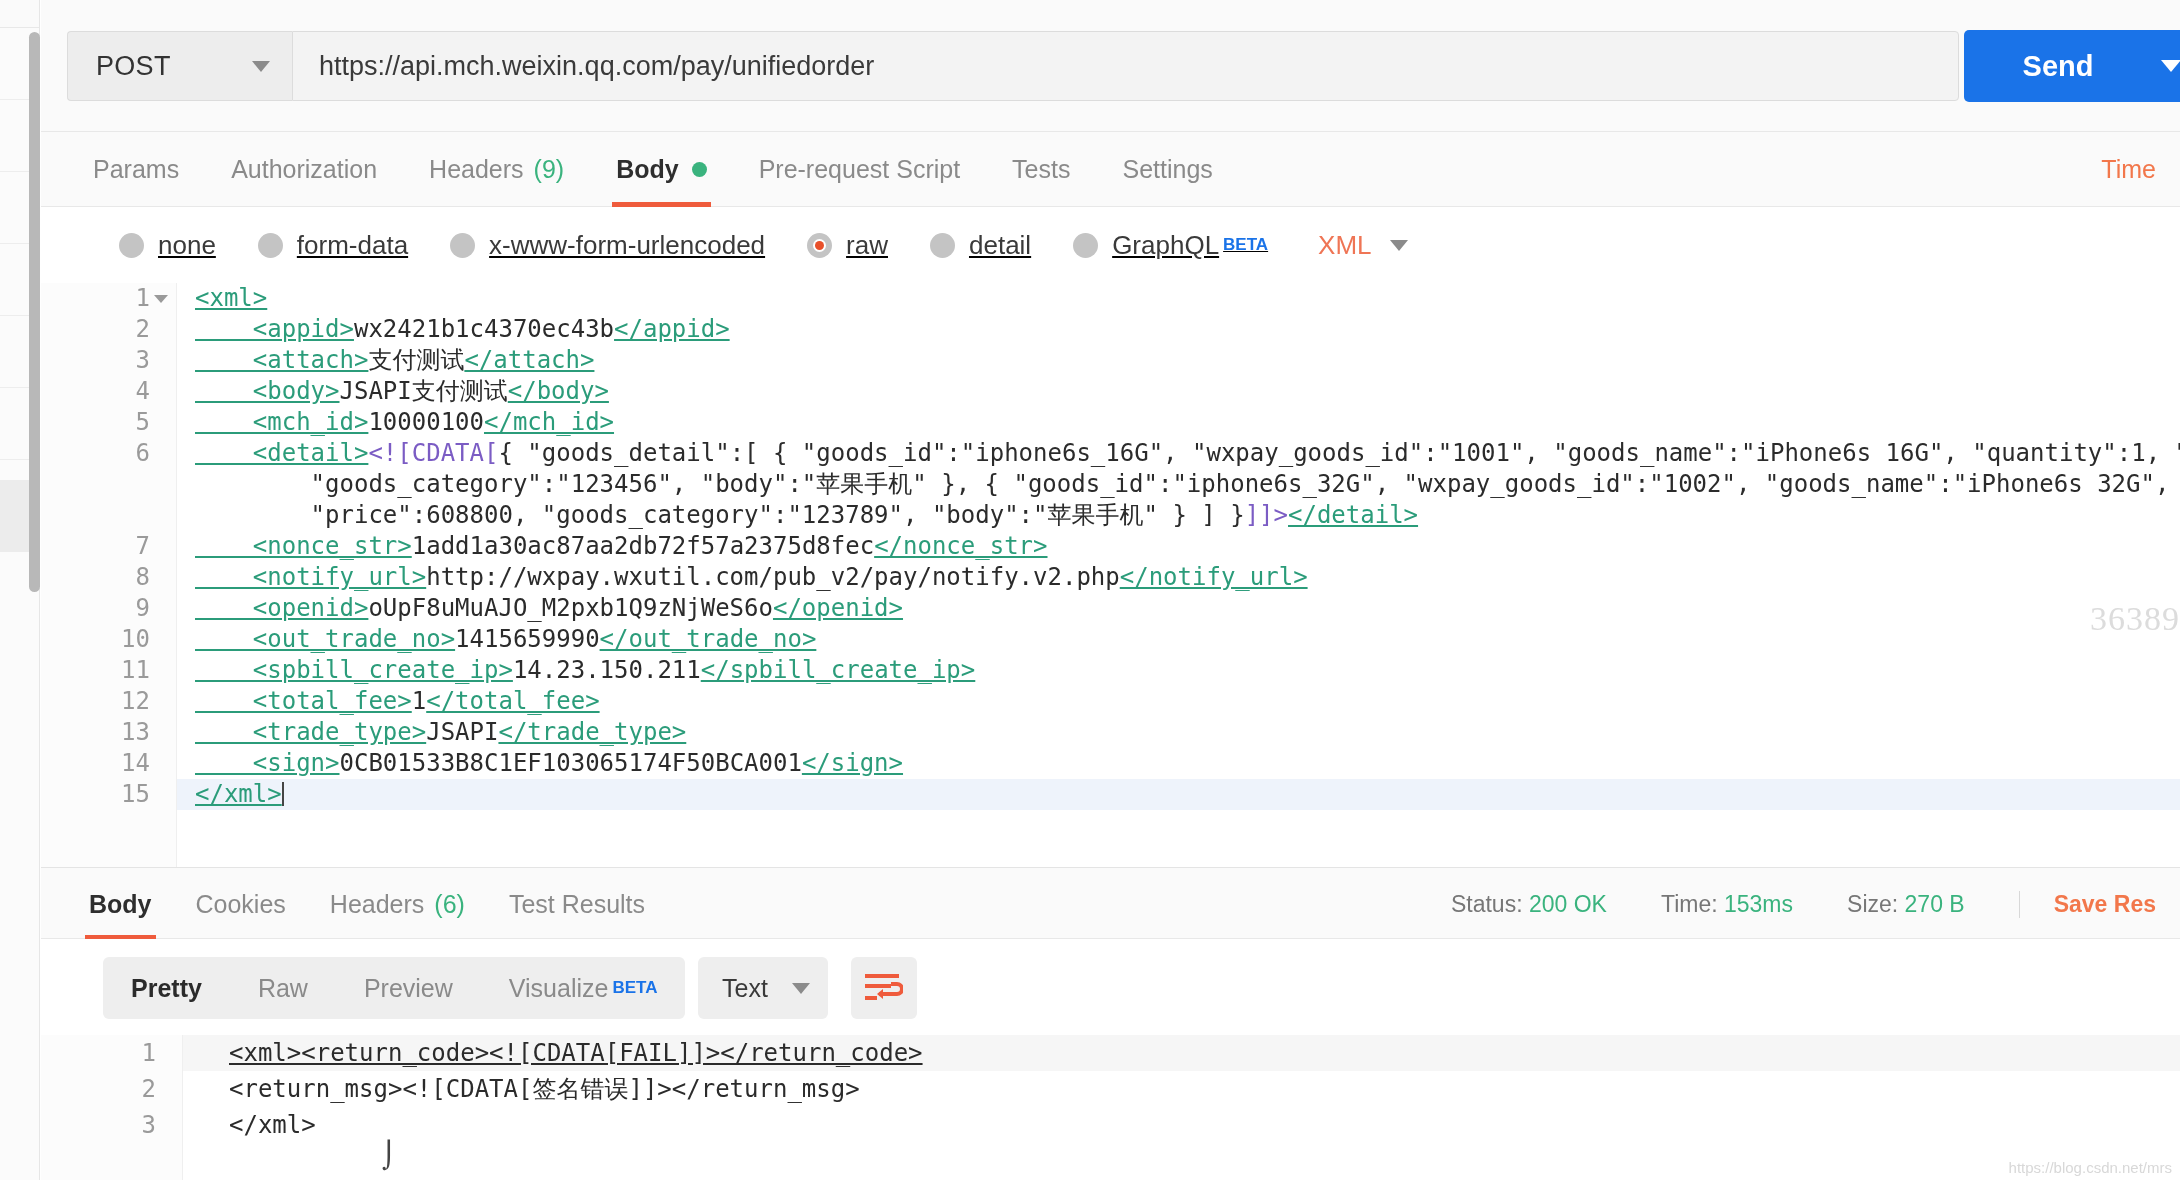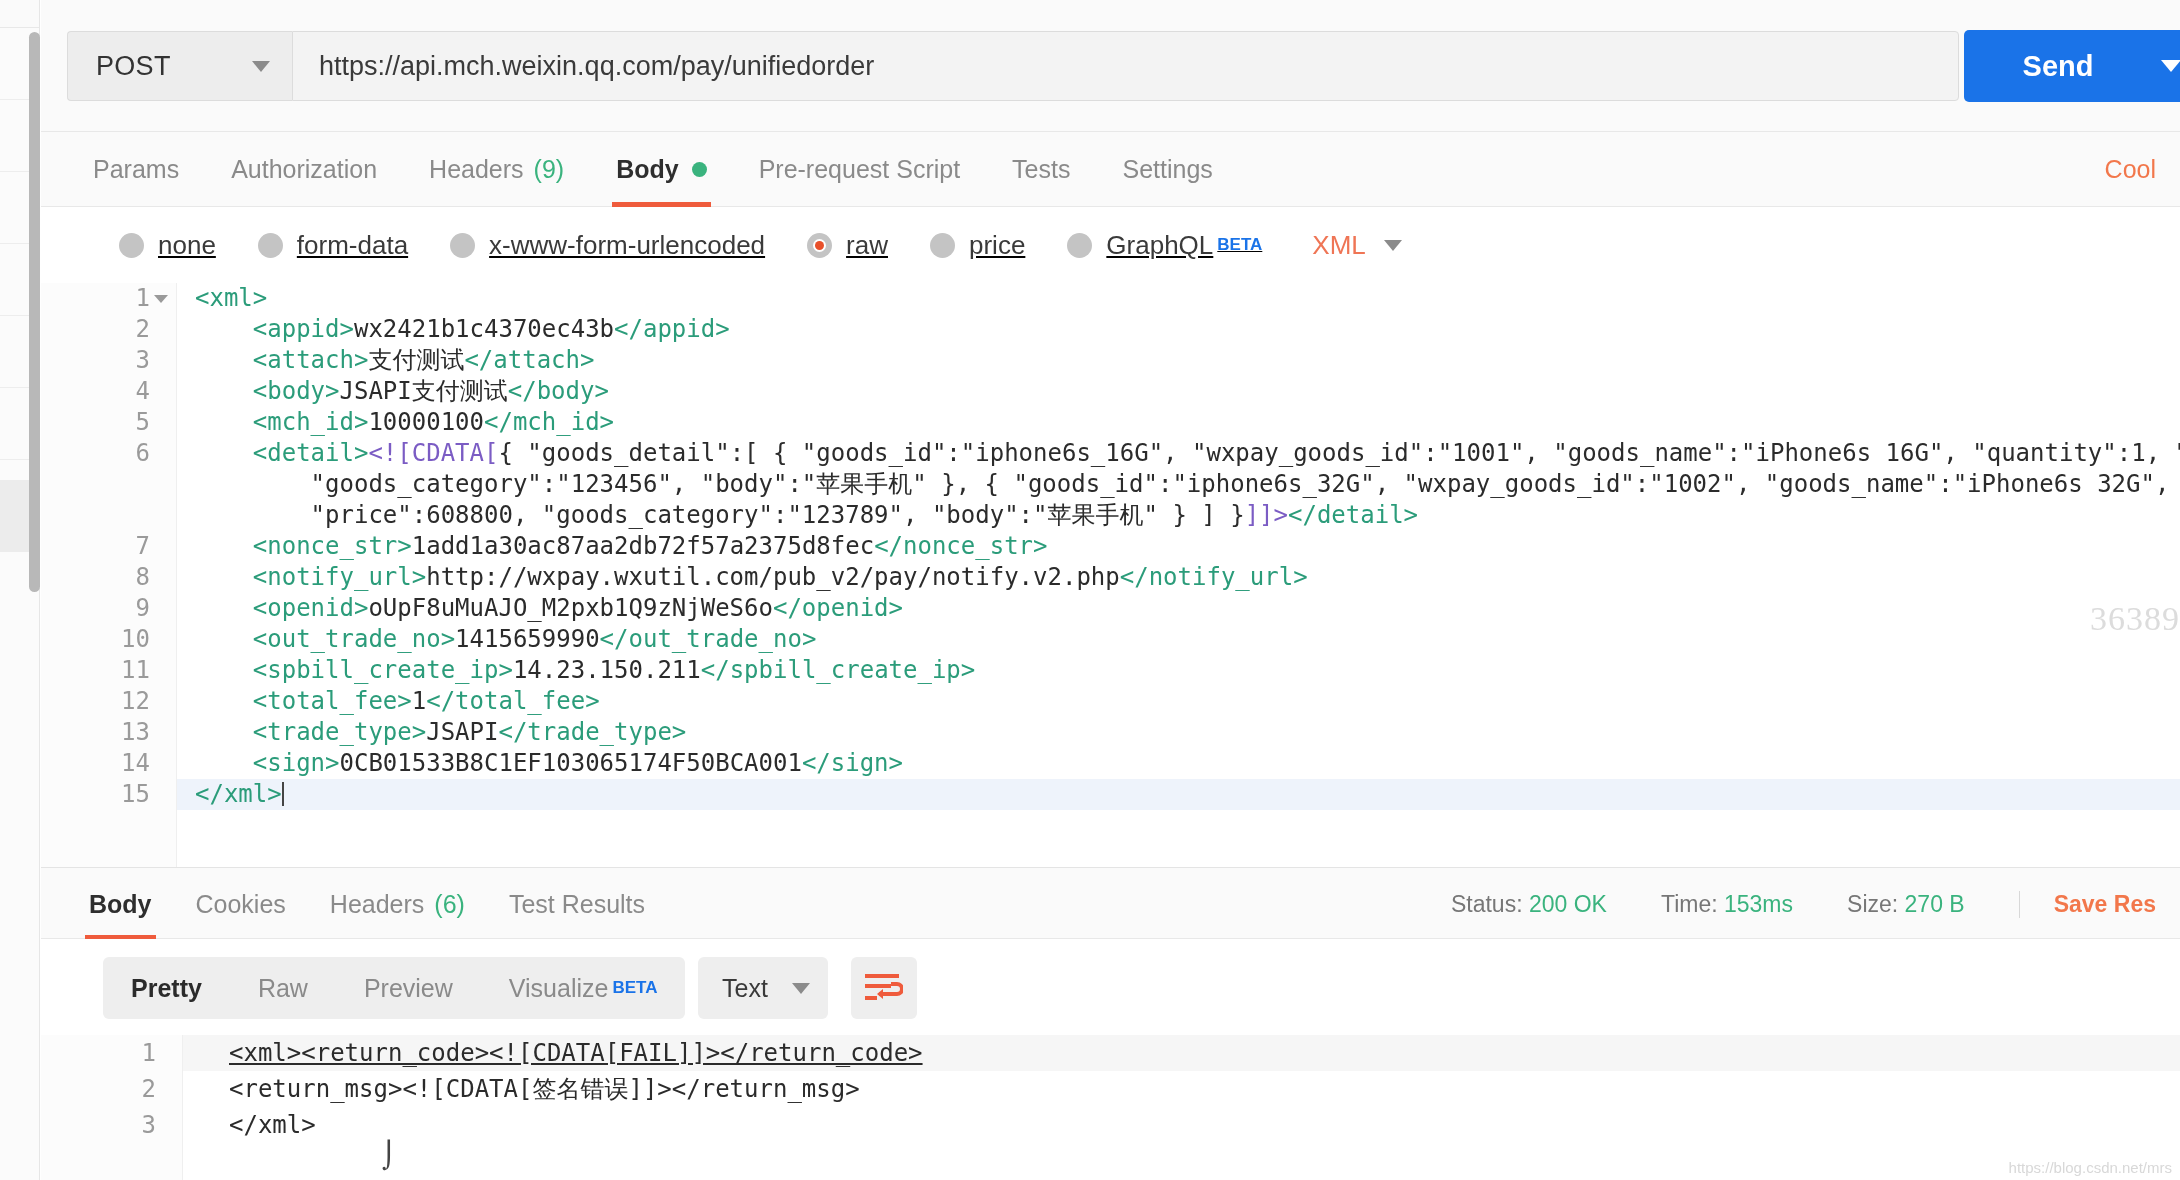--- a/index.html
+++ b/index.html
@@ -136,21 +136,21 @@
     border-left: 7px solid transparent; border-right: 7px solid transparent;
     border-top: 8px solid #9a9a9a; top: 12px;
   }
   #req-code {
     position: absolute; left: 136px; top: 0; right: 0; height: 584px;
     font-family: "DejaVu Sans Mono", monospace; font-size: 24px;
     line-height: 31px; white-space: pre; color: #333;
   }
   .cl { height: 31px; padding-left: 18px; white-space: pre; }
   .cl.cur { background: #eef3fb; }
-  .tag { color: #2b9c7a; }
+  .tag { color: #2b9c7a; text-decoration: underline; }
   .txt { color: #2b2b2b; }
   .cdata { color: #7b5cc4; }
   .cursor-bar {
     display: inline-block; width: 2px; height: 24px; background: #444;
     vertical-align: -4px;
   }
   #watermark-num {
     position: absolute; right: 0px; top: 317px; font-size: 34px;
     color: #dcdcdc; font-family: "Liberation Serif", serif; letter-spacing: 1px;
   }
@@ -278,21 +278,21 @@
       </div>
       <div class="rtab">
         <span>Pre-request Script</span>
       </div>
       <div class="rtab">
         <span>Tests</span>
       </div>
       <div class="rtab">
         <span>Settings</span>
       </div>
-      <div id="cookies-link">Cool</div>
+      <div id="cookies-link">Time</div>
     </div>
 
   <div id="body-types">
       <div class="radio-opt">
         <span class="radio-dot"></span>
         <span class="radio-label">none</span>
       </div>
       <div class="radio-opt">
         <span class="radio-dot"></span>
         <span class="radio-label">form-data</span>
@@ -300,21 +300,21 @@
       <div class="radio-opt">
         <span class="radio-dot"></span>
         <span class="radio-label">x-www-form-urlencoded</span>
       </div>
       <div class="radio-opt selected">
         <span class="radio-dot"></span>
         <span class="radio-label">raw</span>
       </div>
       <div class="radio-opt">
         <span class="radio-dot"></span>
-        <span class="radio-label">price</span>
+        <span class="radio-label">detail</span>
       </div>
       <div class="radio-opt">
         <span class="radio-dot"></span>
         <span class="radio-label">GraphQL</span>
         <span class="beta-badge">BETA</span>
       </div>
       <div id="xml-select">
         <span class="x-label">XML</span>
         <span class="caret"></span>
       </div>

